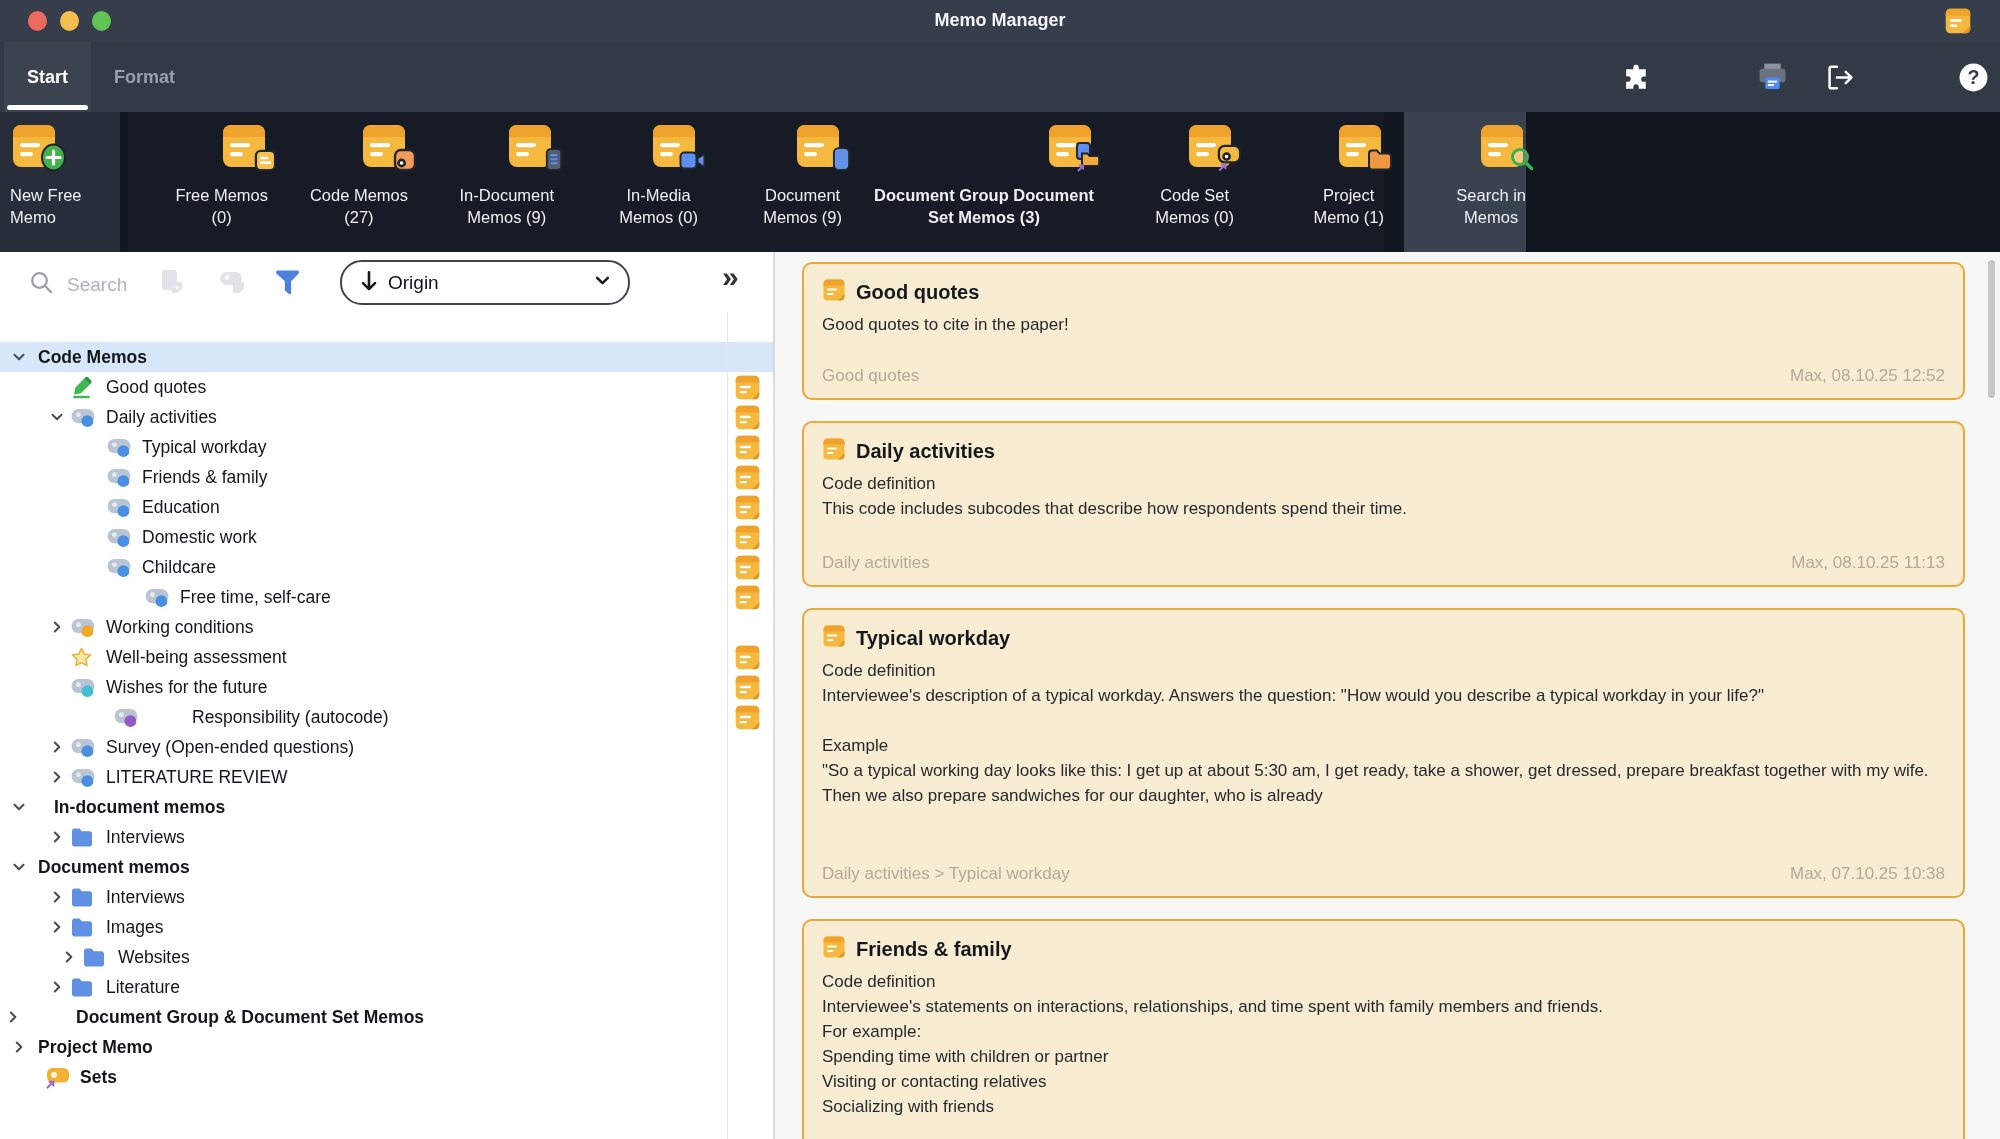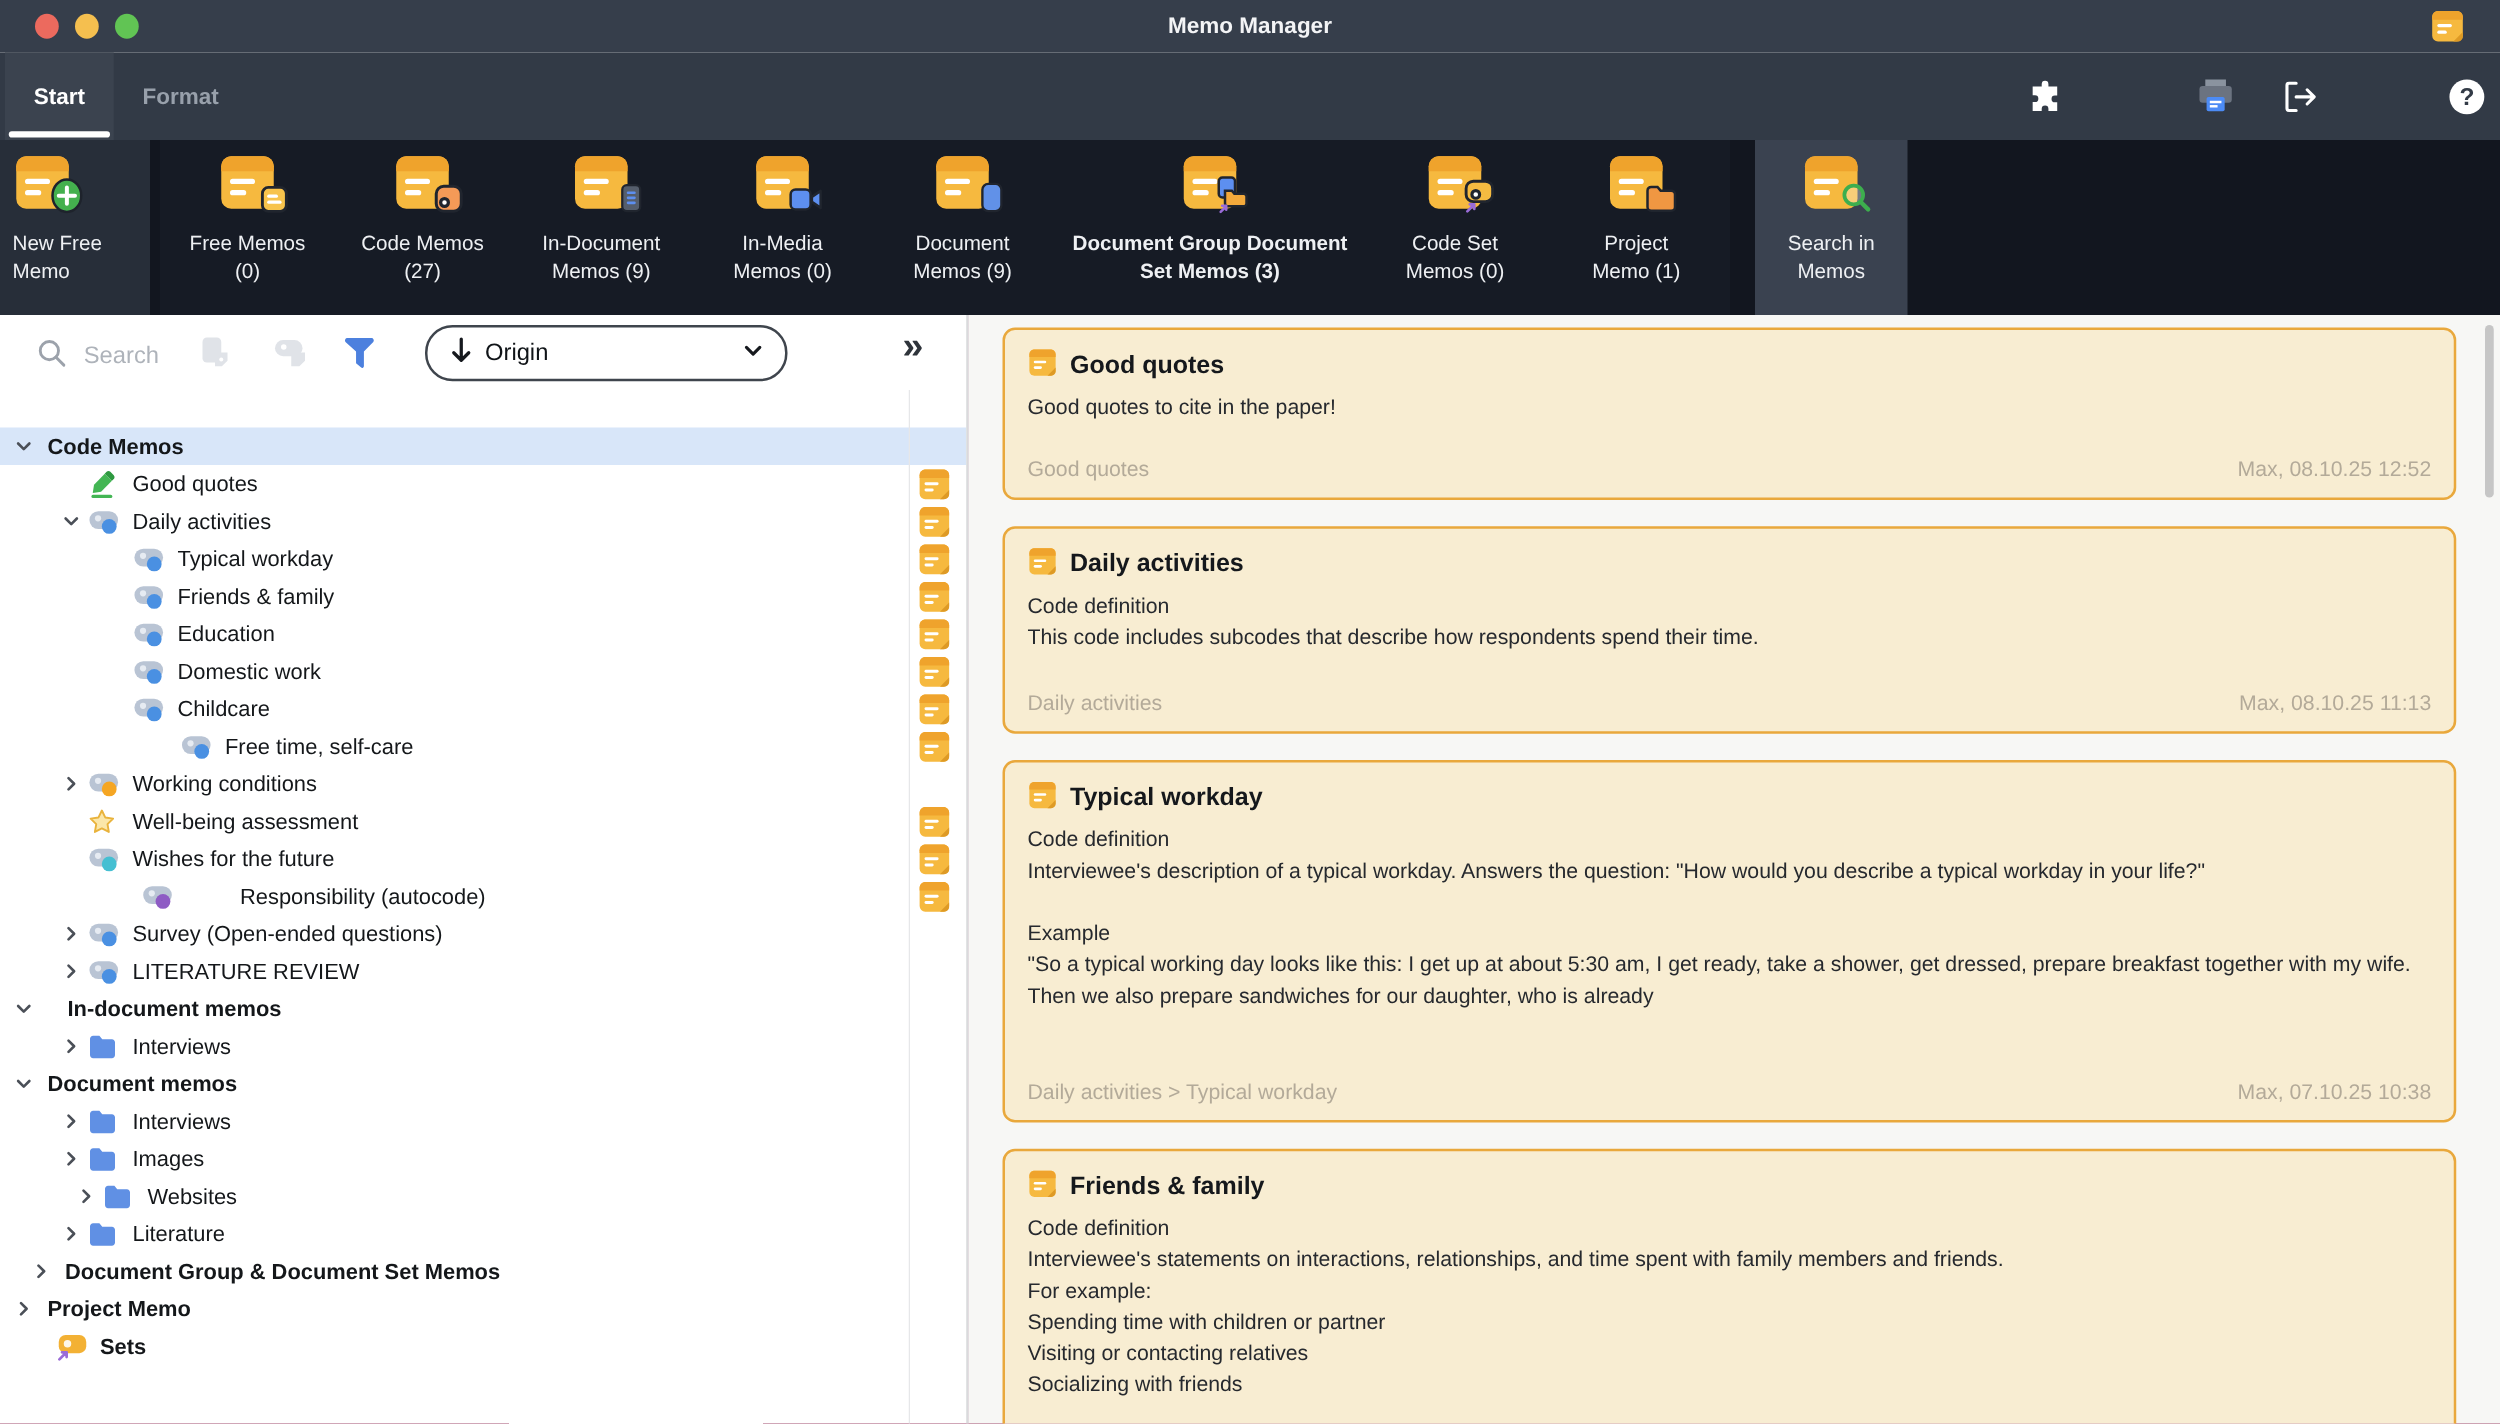--- a/index.html
+++ b/index.html
@@ -23,21 +23,21 @@
   .tab .underline { position:absolute; left:3px; right:3px; bottom:2px; height:5px; border-radius:3px; background:#FFFFFF; }
   .tabbar-actions { position:absolute; top:0; height:70px; right:0; left:0; pointer-events:none; }
   .tb-icon { position:absolute; top:20px; pointer-events:auto; }
 
   
   #toolbar { position:absolute; left:0; top:112px; width:2000px; height:140px; background:#12161F; display:flex; }
   #tile-new { width:120px; background:#272E39; }
   #tile-gap { width:8px; }
   #tile-group { display:flex; background:#161B25; }
   #tile-spacer { width:20px; }
-  .tile { position:relative; height:140px; padding-top:10px; display:flex; flex-direction:column; align-items:center; }
+  .tile { position:relative; height:140px; padding-top:10px; display:flex; flex-direction:column; align-items:flex-end; }
   .tile.left-align { align-items:flex-start; padding-left:10px; }
   .tile.selected { background:#3A4250; }
   .tile-icon { position:relative; width:48px; height:48px; margin-bottom:14px; }
   .tile-badge { position:absolute; right:-9px; bottom:-6px; }
   .tile-label { text-align:center; color:#EEF0F3; font-size:16.5px; line-height:22px; white-space:nowrap; }
   .tile.left-align .tile-label { text-align:left; }
 
   
   #main { position:absolute; left:0; top:252px; width:2000px; height:887px; background:#be185d; }
   #left-panel { position:absolute; left:0; top:0; width:775px; height:887px; background:#FFFFFF; }
@@ -590,21 +590,21 @@
                 <path d="M5.8 3.5l4.5 4.5-4.5 4.5" fill="none" stroke="#4B5058" stroke-width="2.1" stroke-linecap="round" stroke-linejoin="round"></path>
               </svg>
             </span>
             <span class="ticon">
               <svg width="24" height="21" viewBox="0 0 24 20">
                 <path d="M2 3.5C2 2.1 3.1 1 4.5 1h5l2.3 2.8h7.7c1.4 0 2.5 1.1 2.5 2.5v10.2c0 1.4-1.1 2.5-2.5 2.5h-15C3.1 19 2 17.9 2 16.5z" fill="#6090E4"></path>
               </svg>
             </span>
             <span class="tlabel">Literature</span>
           </div>
-          <div class="trow b" style="padding-left: 20px;">
+          <div class="trow b" style="padding-left: 0; gap: 44px;">
             <span class="chev-cell">
               <svg width="16" height="16" viewBox="0 0 16 16">
                 <path d="M5.8 3.5l4.5 4.5-4.5 4.5" fill="none" stroke="#4B5058" stroke-width="2.1" stroke-linecap="round" stroke-linejoin="round"></path>
               </svg>
             </span>
             <span class="tlabel">Document Group &amp; Document Set Memos</span>
           </div>
           <div class="trow b" style="padding-left: 6px;">
             <span class="chev-cell">
               <svg width="16" height="16" viewBox="0 0 16 16">

